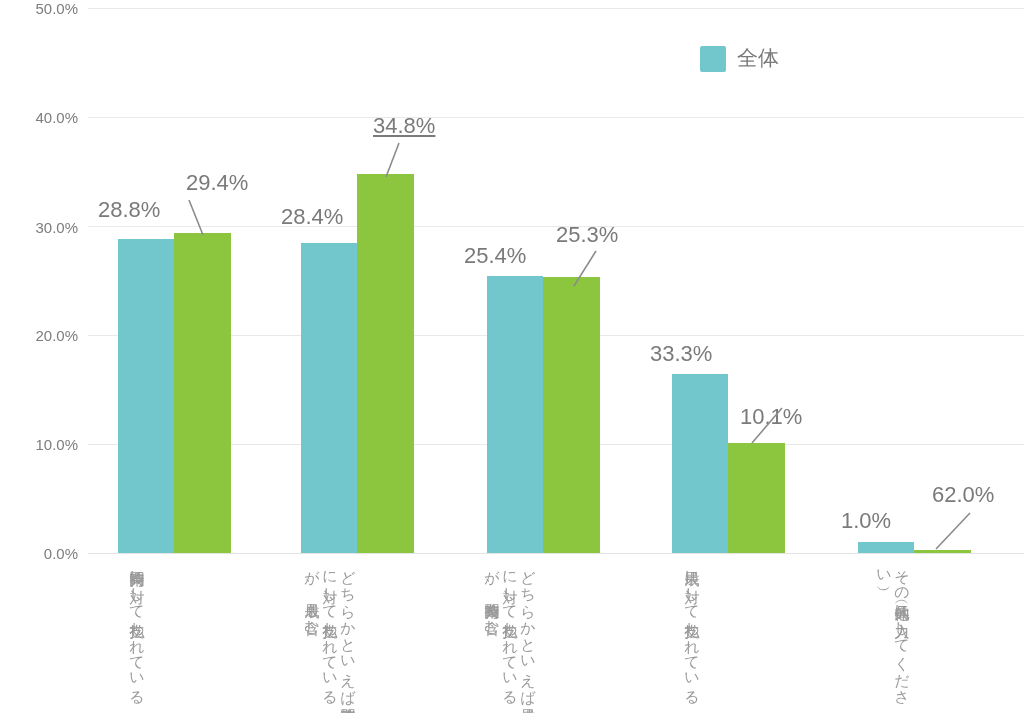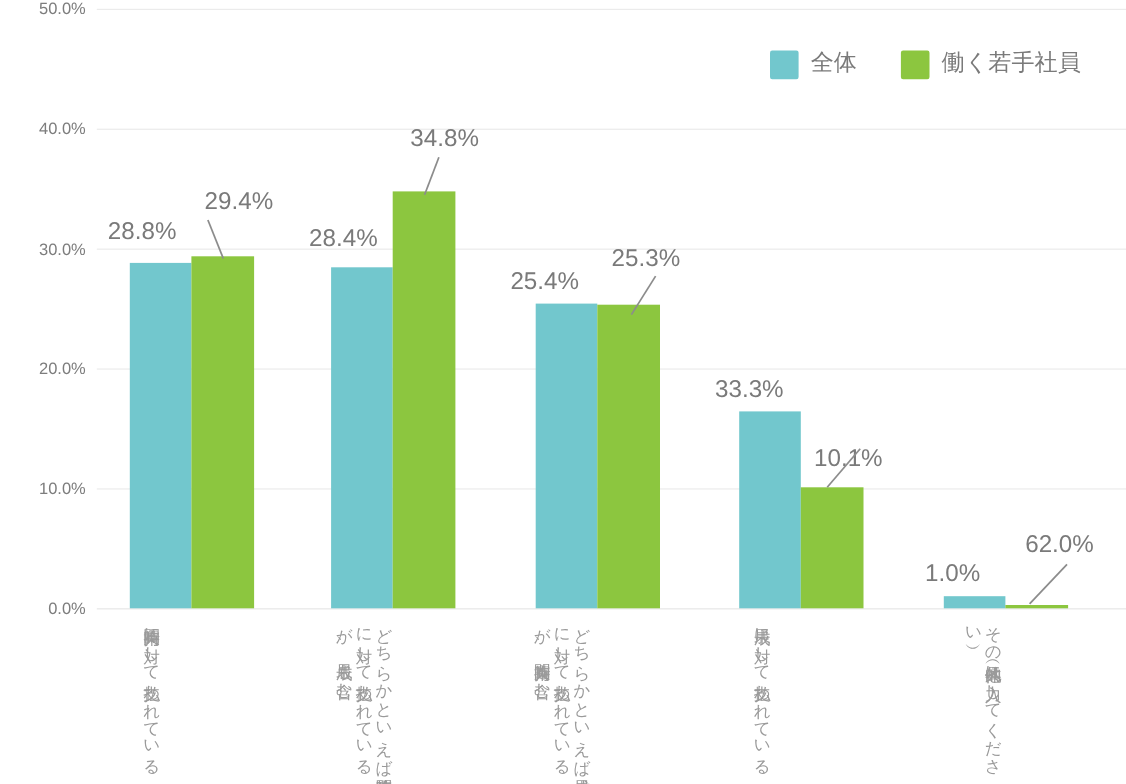--- a/index.html
+++ b/index.html
@@ -136,21 +136,21 @@
     <div class="ytick" style="top:546px;">0.0%</div>
 
     <div class="bar teal" style="left: 118px; width: 56px; height: 313.92px; background: rgb(114, 199, 205);"></div>
     <div class="bar green" style="left: 174px; width: 57px; height: 320.46px; background: rgb(140, 198, 63);"></div>
     <div class="vlabel" style="left:98px;  top:199px;">28.8%</div>
     <div class="vlabel" style="left:186px; top:172px;">29.4%</div>
 
     <div class="bar teal" style="left: 301px; width: 56px; height: 309.56px; background: rgb(114, 199, 205);"></div>
     <div class="bar green" style="left: 357px; width: 57px; height: 379.32px; background: rgb(140, 198, 63);"></div>
     <div class="vlabel" style="left:281px; top:206px;">28.4%</div>
-    <div class="vlabel" style="left:373px; top:115px;">34.8%</div>
+    <div class="vlabel" style="left:373px; top:115px;text-decoration:underline;">34.8%</div>
 
     <div class="bar teal" style="left: 487px; width: 56px; height: 276.86px; background: rgb(114, 199, 205);"></div>
     <div class="bar green" style="left: 543px; width: 57px; height: 275.77px; background: rgb(140, 198, 63);"></div>
     <div class="vlabel" style="left:464px; top:245px;">25.4%</div>
     <div class="vlabel" style="left:556px; top:224px;">25.3%</div>
 
     <div class="bar teal" style="left: 672px; width: 56px; height: 178.76px; background: rgb(114, 199, 205);"></div>
     <div class="bar green" style="left: 728px; width: 57px; height: 110.09px; background: rgb(140, 198, 63);"></div>
     <div class="vlabel" style="left:650px; top:343px;">33.3%</div>
     <div class="vlabel" style="left:740px; top:406px;">10.1%</div>
@@ -173,19 +173,15 @@
     <div class="catlabel" style="left:483px;">どちらかといえば成果に対して支払われているが、時間拘束も含む</div>
     <div class="catlabel" style="left:683px;">成果に対して支払われている</div>
     <div class="catlabel" style="left:875px;">その他（具体的に入力してください）</div>
   </div>
 
   <div class="legend">
     <div class="legend-entry">
       <span class="legend-swatch" style="background:#72c7cd;"></span>
       <span class="legend-text">全体</span>
     </div>
-    <div class="legend-entry">
-      <span class="legend-swatch" style="background:#8cc63f;"></span>
-      <span class="legend-text">働く若手社員</span>
-    </div>
   </div>
 
 </div>
 
 </body></html>

